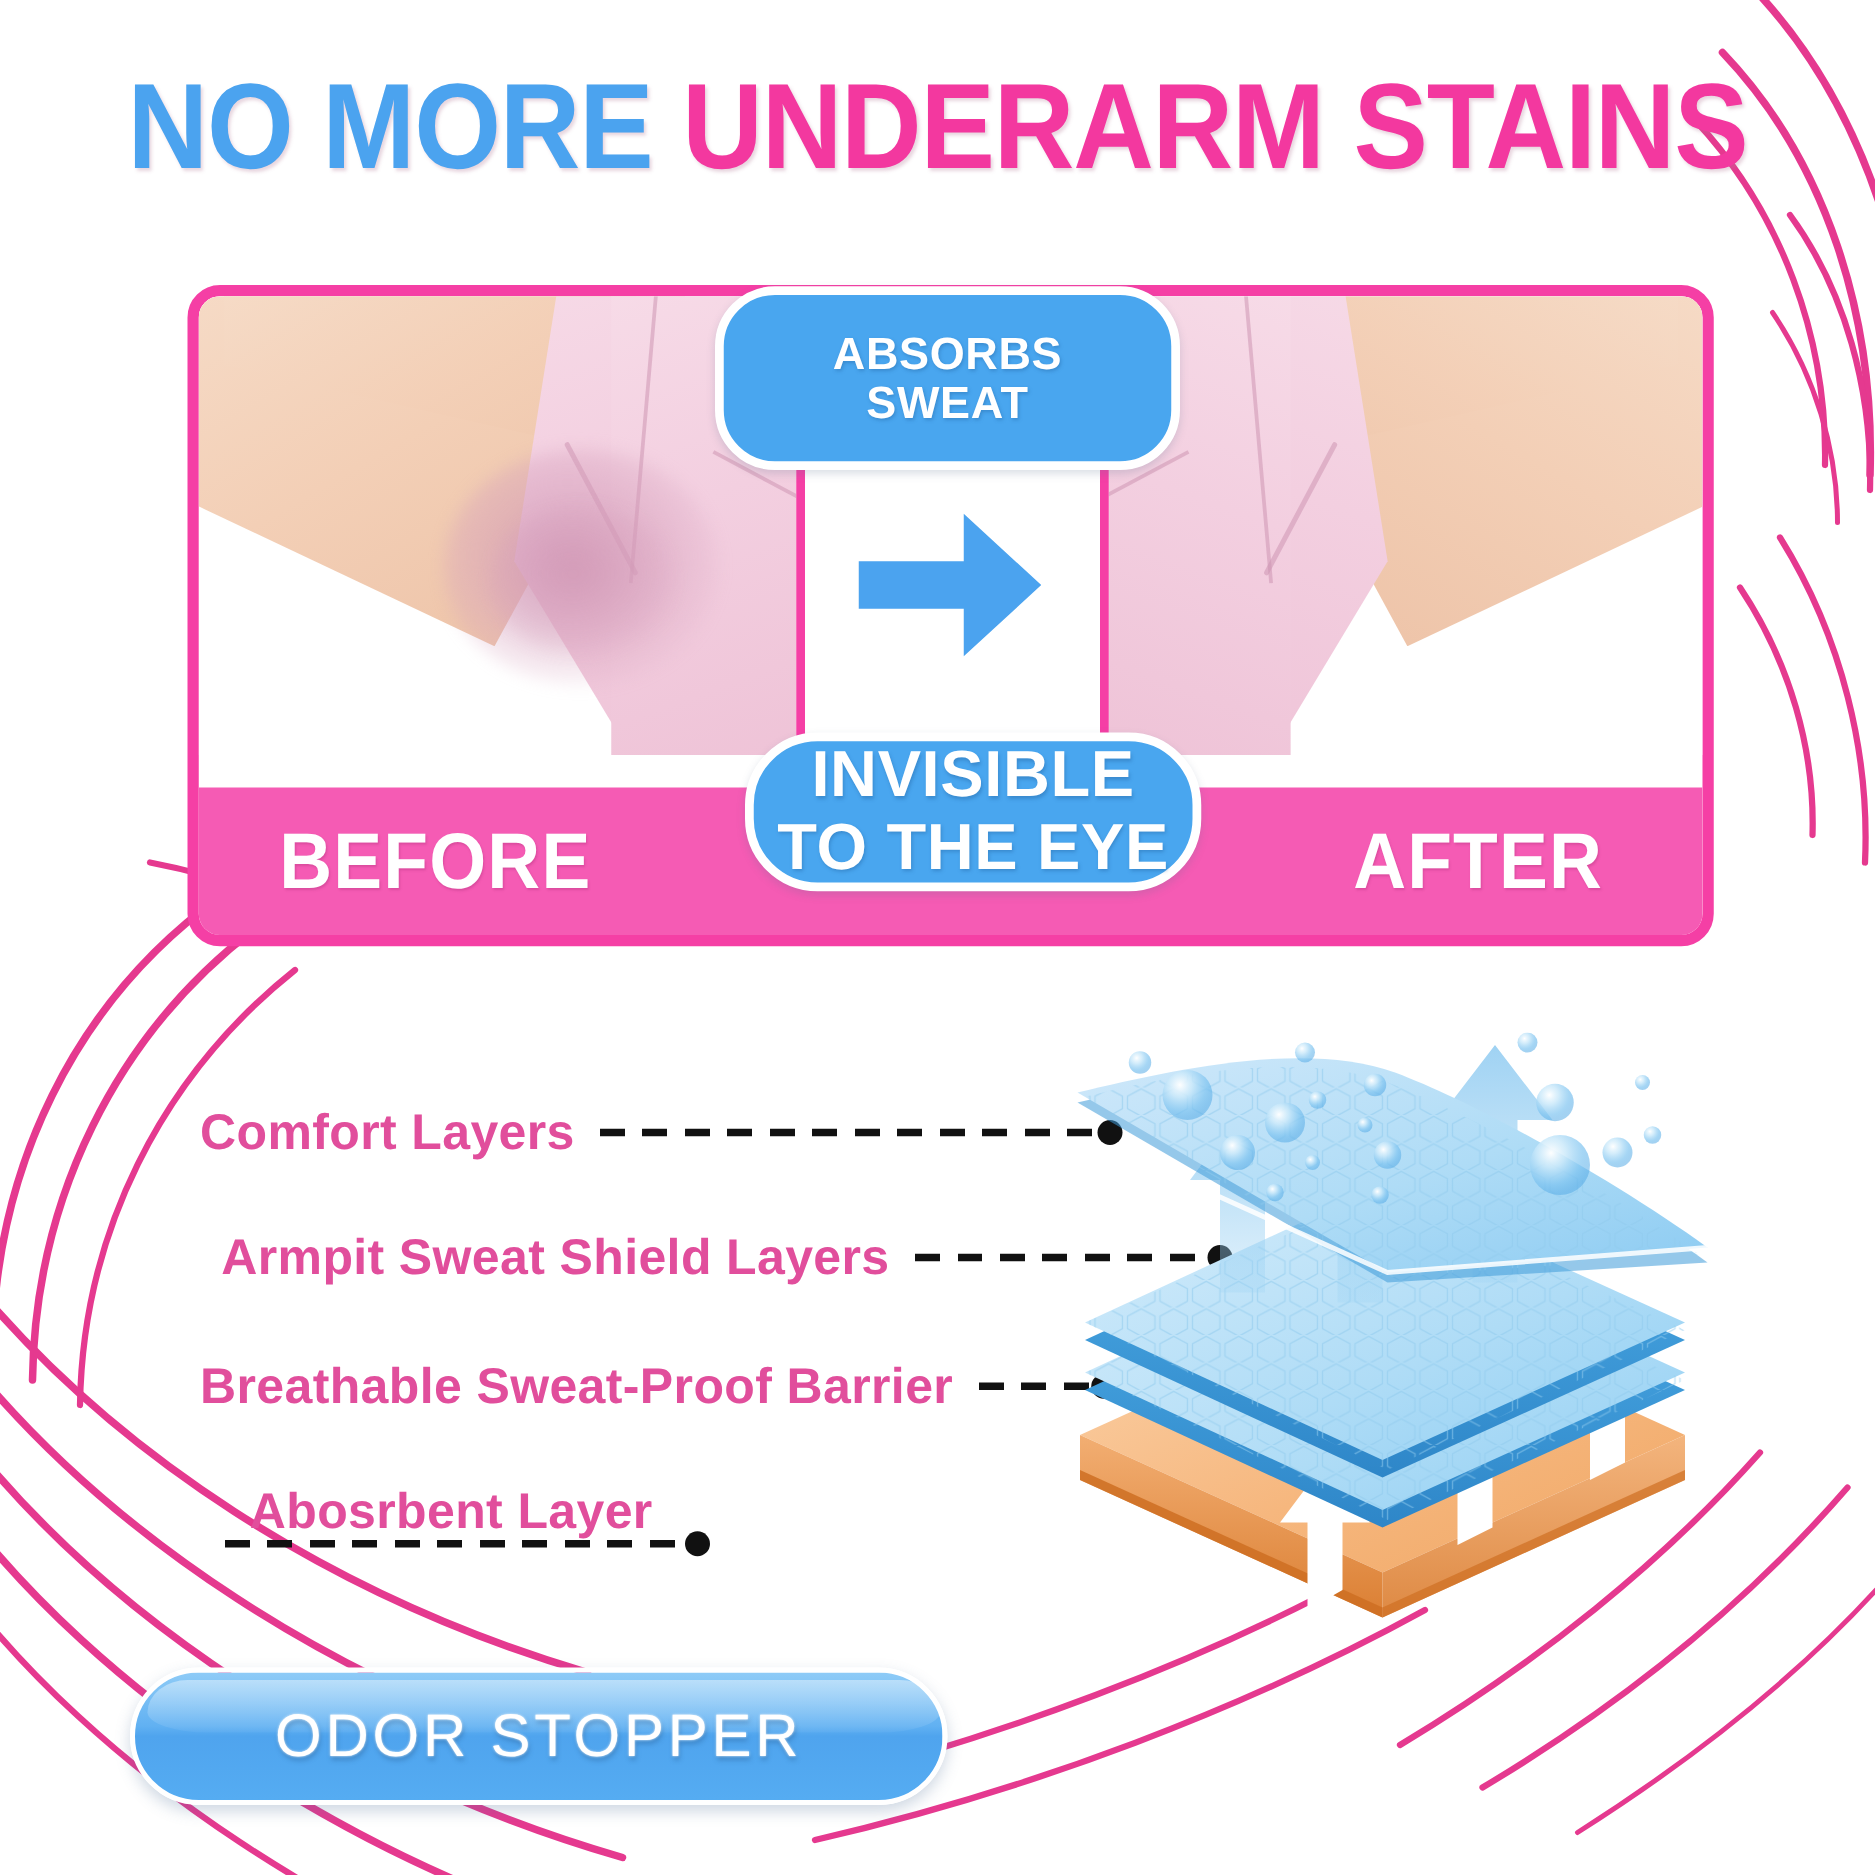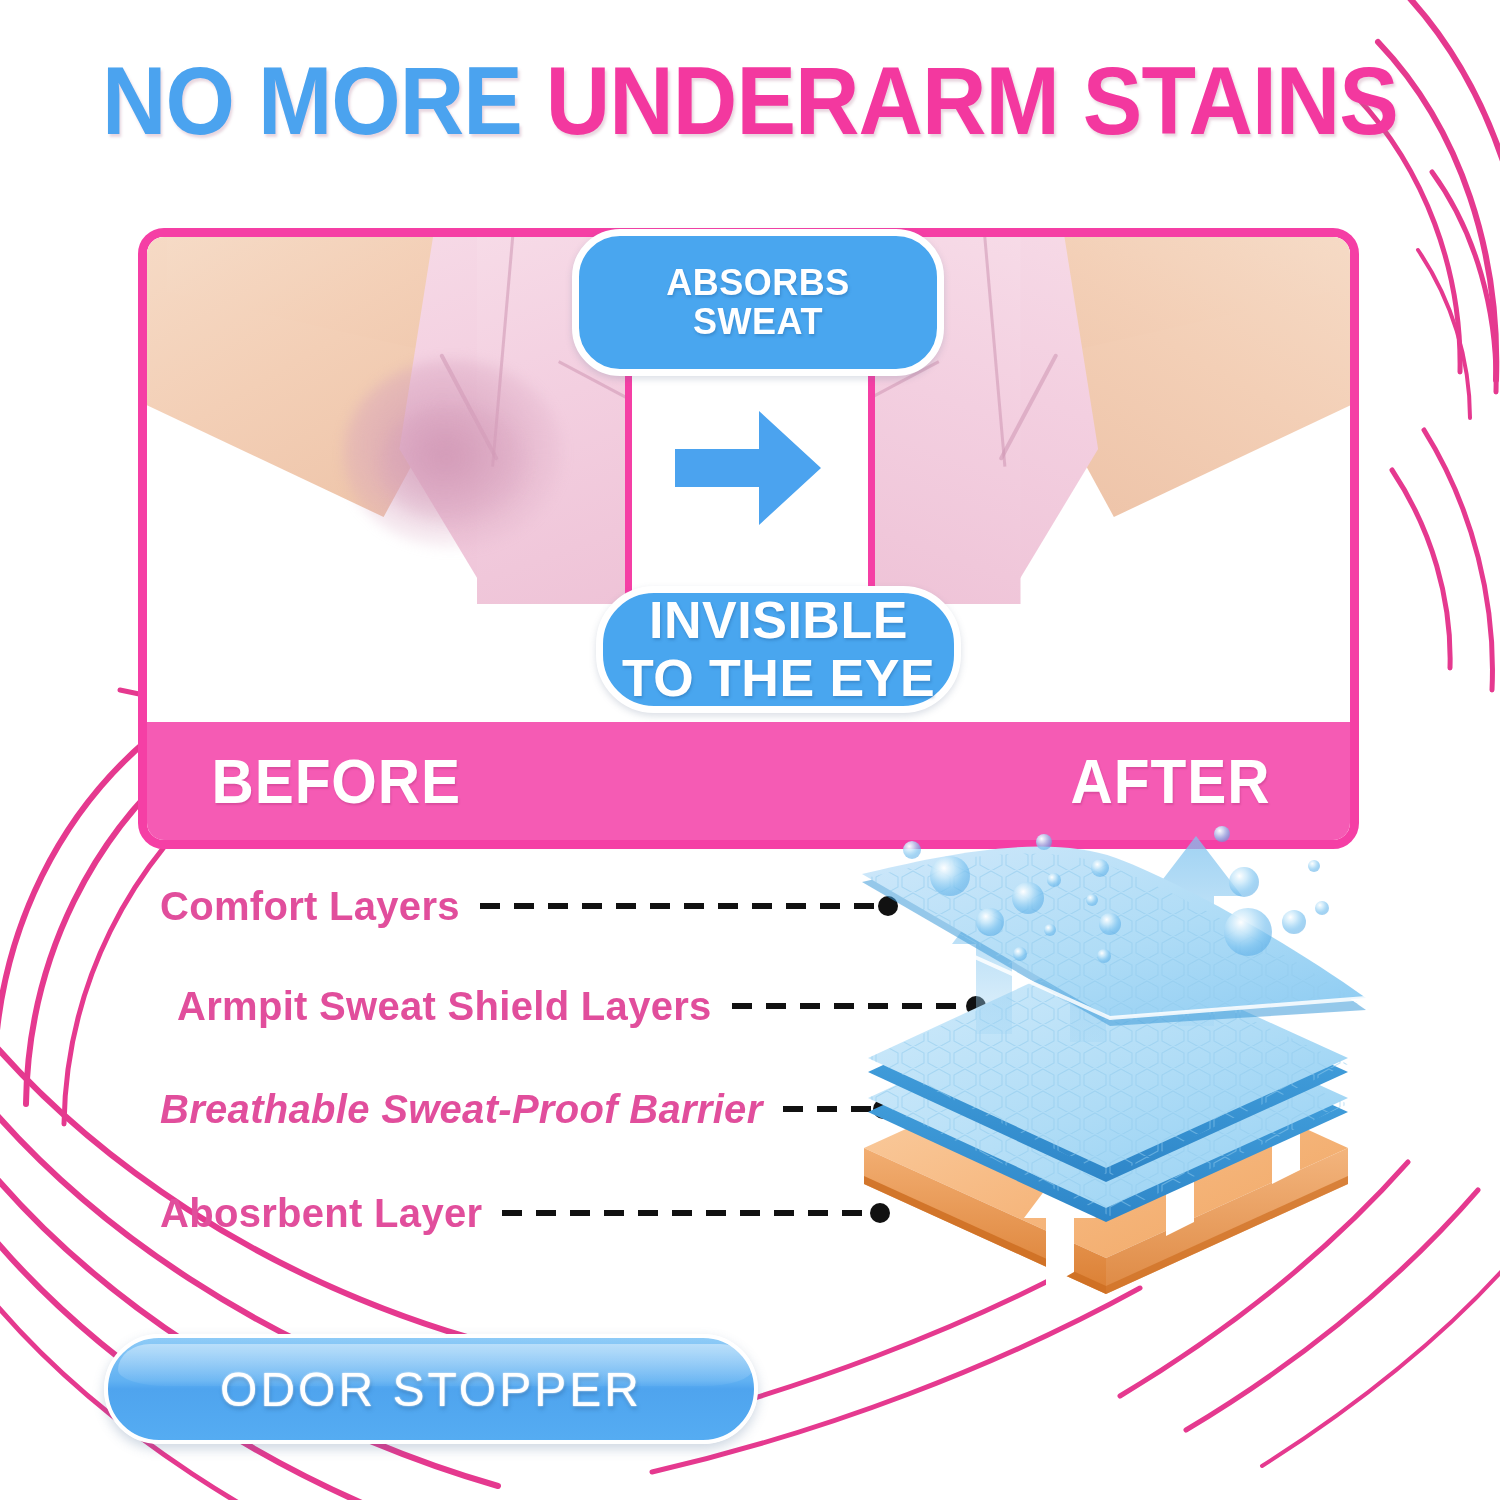--- a/index.html
+++ b/index.html
@@ -18,21 +18,21 @@
     font-weight:bold; font-size:97px; letter-spacing:-1px;
     line-height:1.0; white-space:nowrap;
     transform:scaleX(0.92); transform-origin:50% 50%;
     text-shadow:2px 3px 3px rgba(180,120,150,0.30);
   }
   .headline .hl-blue { color:#4BA3EF; }
   .headline .hl-pink { color:#F3389F; }
 
   
   .ba-panel {
-    position:absolute; left:138px; top:228px; width:1221px; height:621px;
+    position:absolute; left:150px; top:228px; width:1221px; height:529px;
     border:9px solid #F53FA5; border-radius:26px; background:#ffffff; overflow:hidden;
   }
   .ba-photos { position:absolute; left:0; top:0; width:100%; height:367px; display:flex; }
   .photo { position:relative; height:100%; overflow:hidden; background:#ffffff; }
   .photo-before { width:50%; }
   .photo-after  { width:50%; }
 
   
   .skin {
     position:absolute; background:linear-gradient(150deg,#f6dcc8 0%,#f3cfb6 45%,#ecc0a4 100%);
@@ -238,29 +238,29 @@
     </div>
 
     <div class="lrow" style="left:160px; top:122px;margin-left:17px;">
       <span class="ltext">Armpit Sweat Shield Layers</span>
       <span class="leader" style="width:248px;">
         <span class="dash"></span>
           <span class="dot"></span>
       </span>
     </div>
 
-    <div class="lrow" style="left:160px; top:225px;font-style:italic;">
+    <div class="lrow" style="left:160px; top:225px;">
       <span class="ltext">Breathable Sweat-Proof Barrier</span>
       <span class="leader" style="width:104px;">
         <span class="dash"></span>
           <span class="dot"></span>
       </span>
     </div>
 
-    <div class="lrow" style="left:160px; top:329px;">
+    <div class="lrow" style="left:160px; top:329px;flex-direction:column;">
       <span class="ltext">Abosrbent Layer</span>
       <span class="leader" style="width:382px;">
         <span class="dash"></span>
           <span class="dot"></span>
       </span>
     </div>
   </div>
 
   <svg class="illus" viewBox="0 0 520 505" xmlns="http://www.w3.org/2000/svg">
     <defs>

